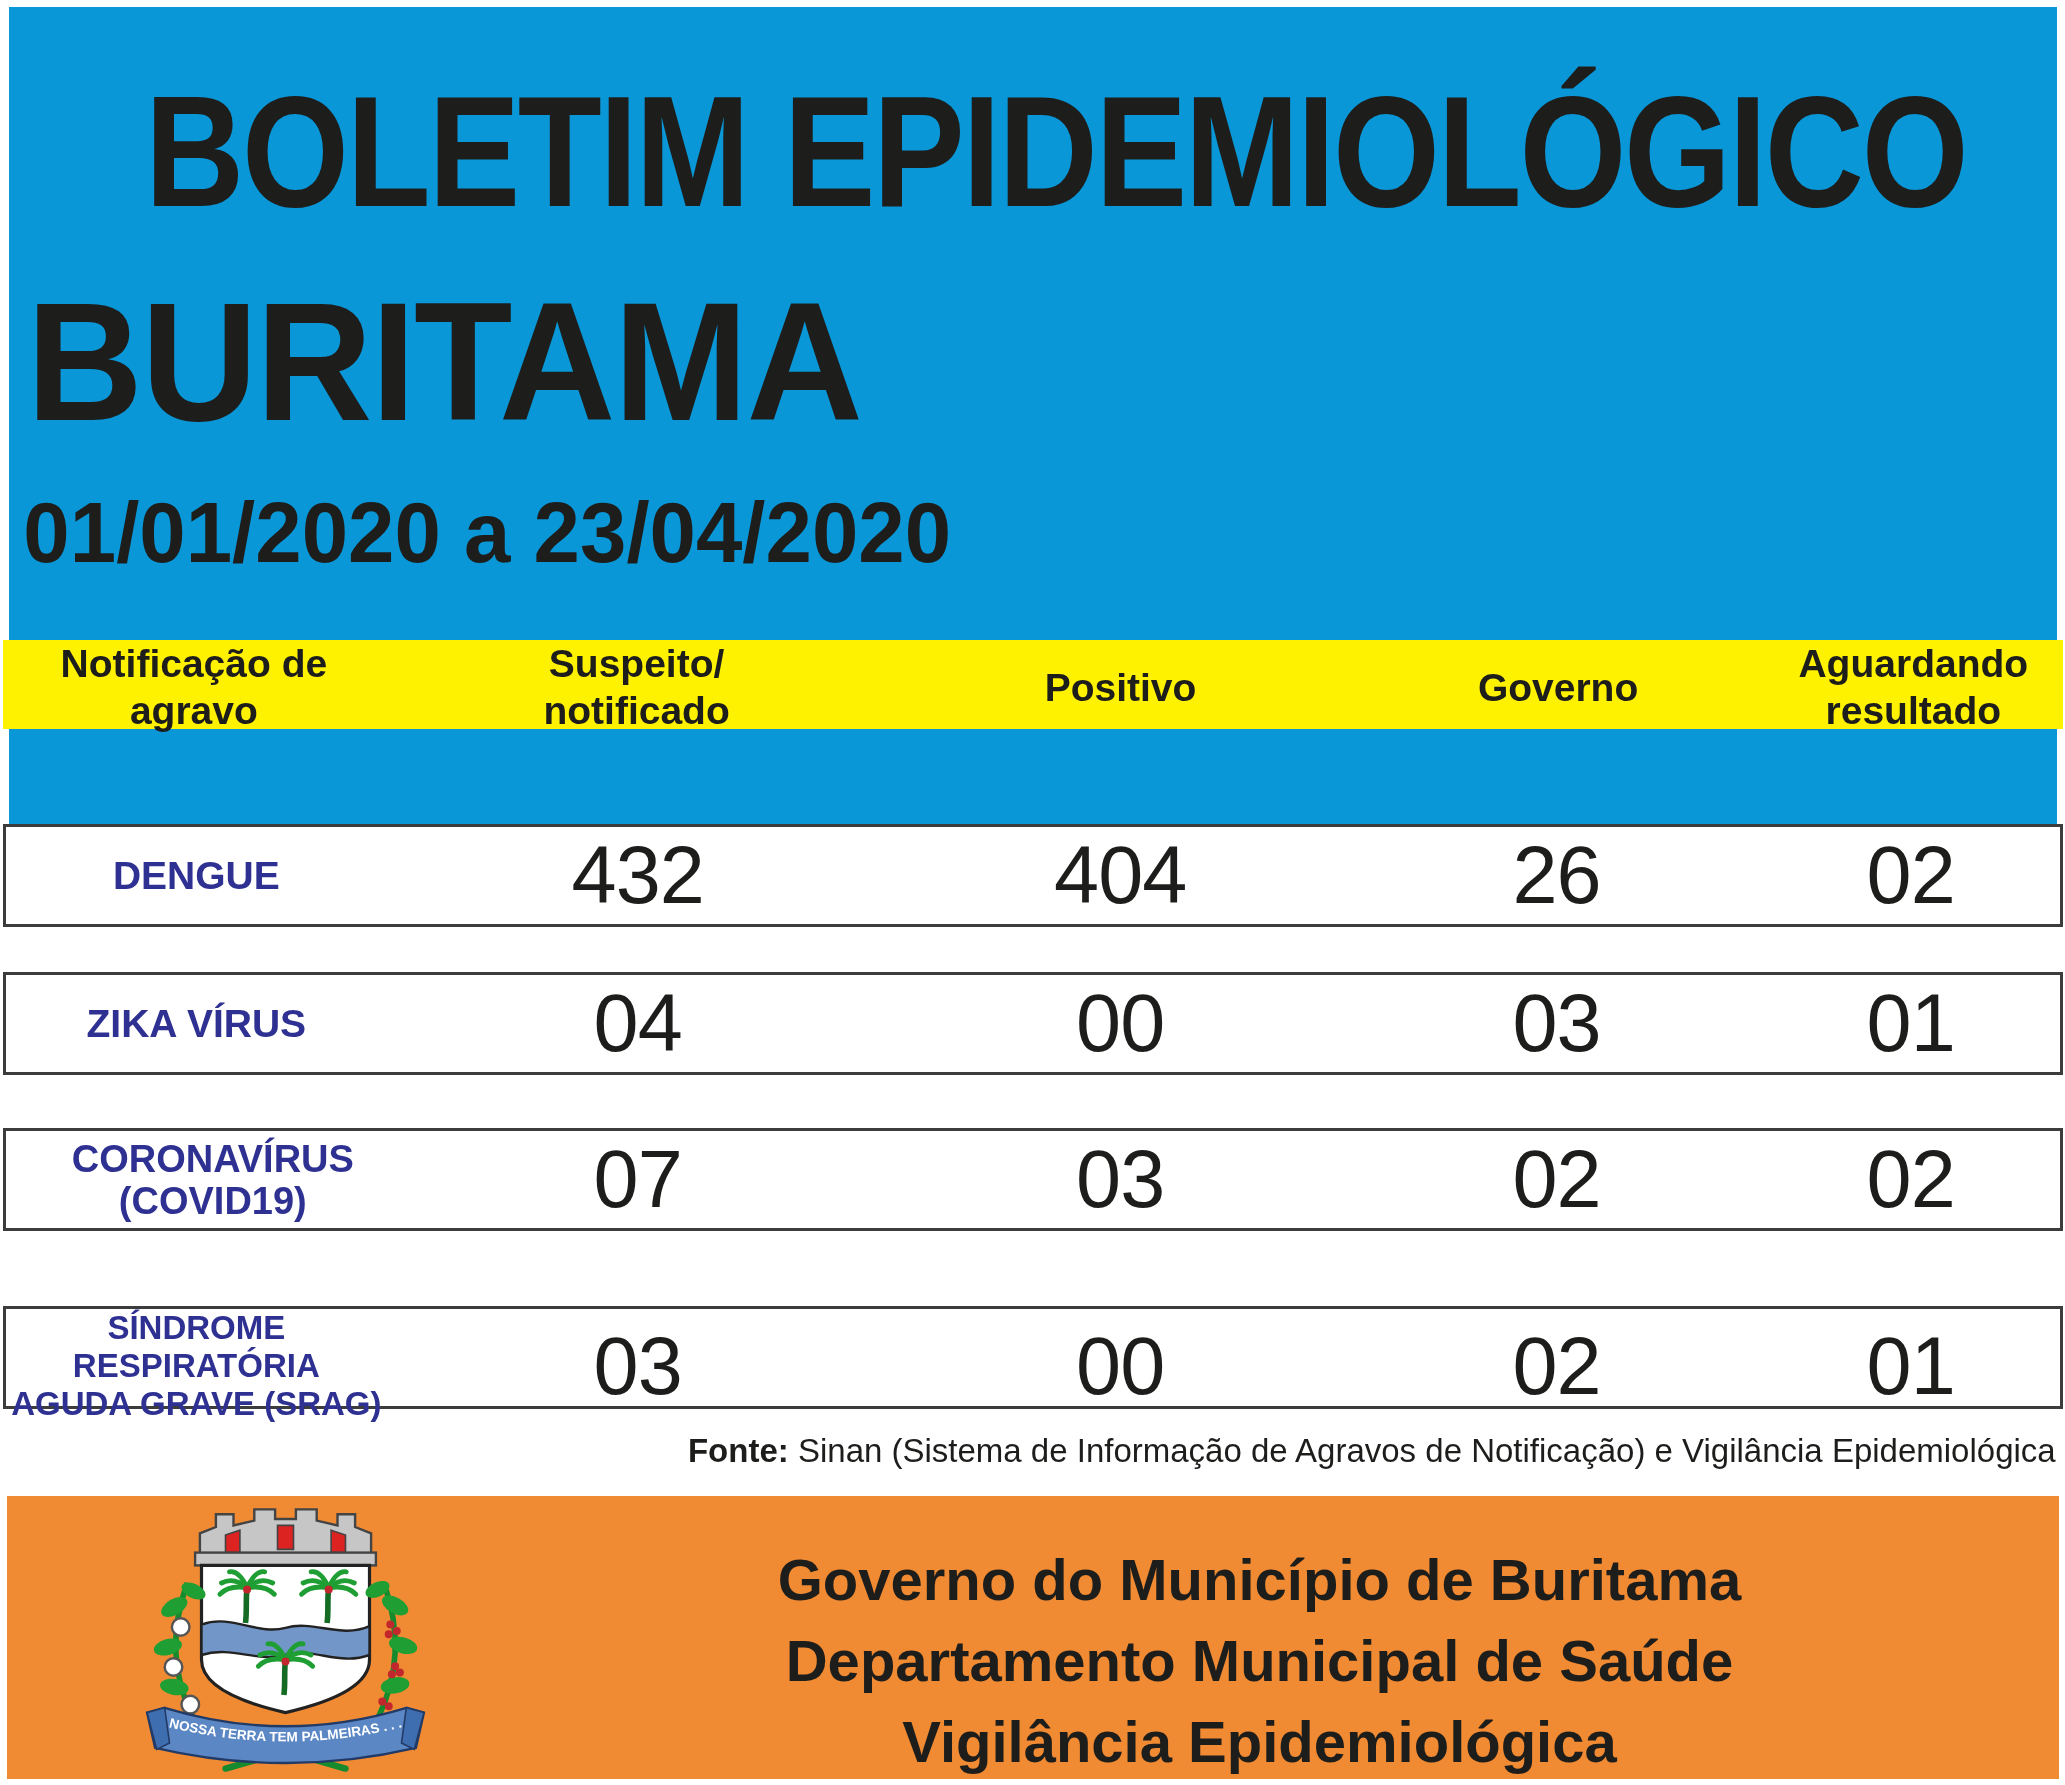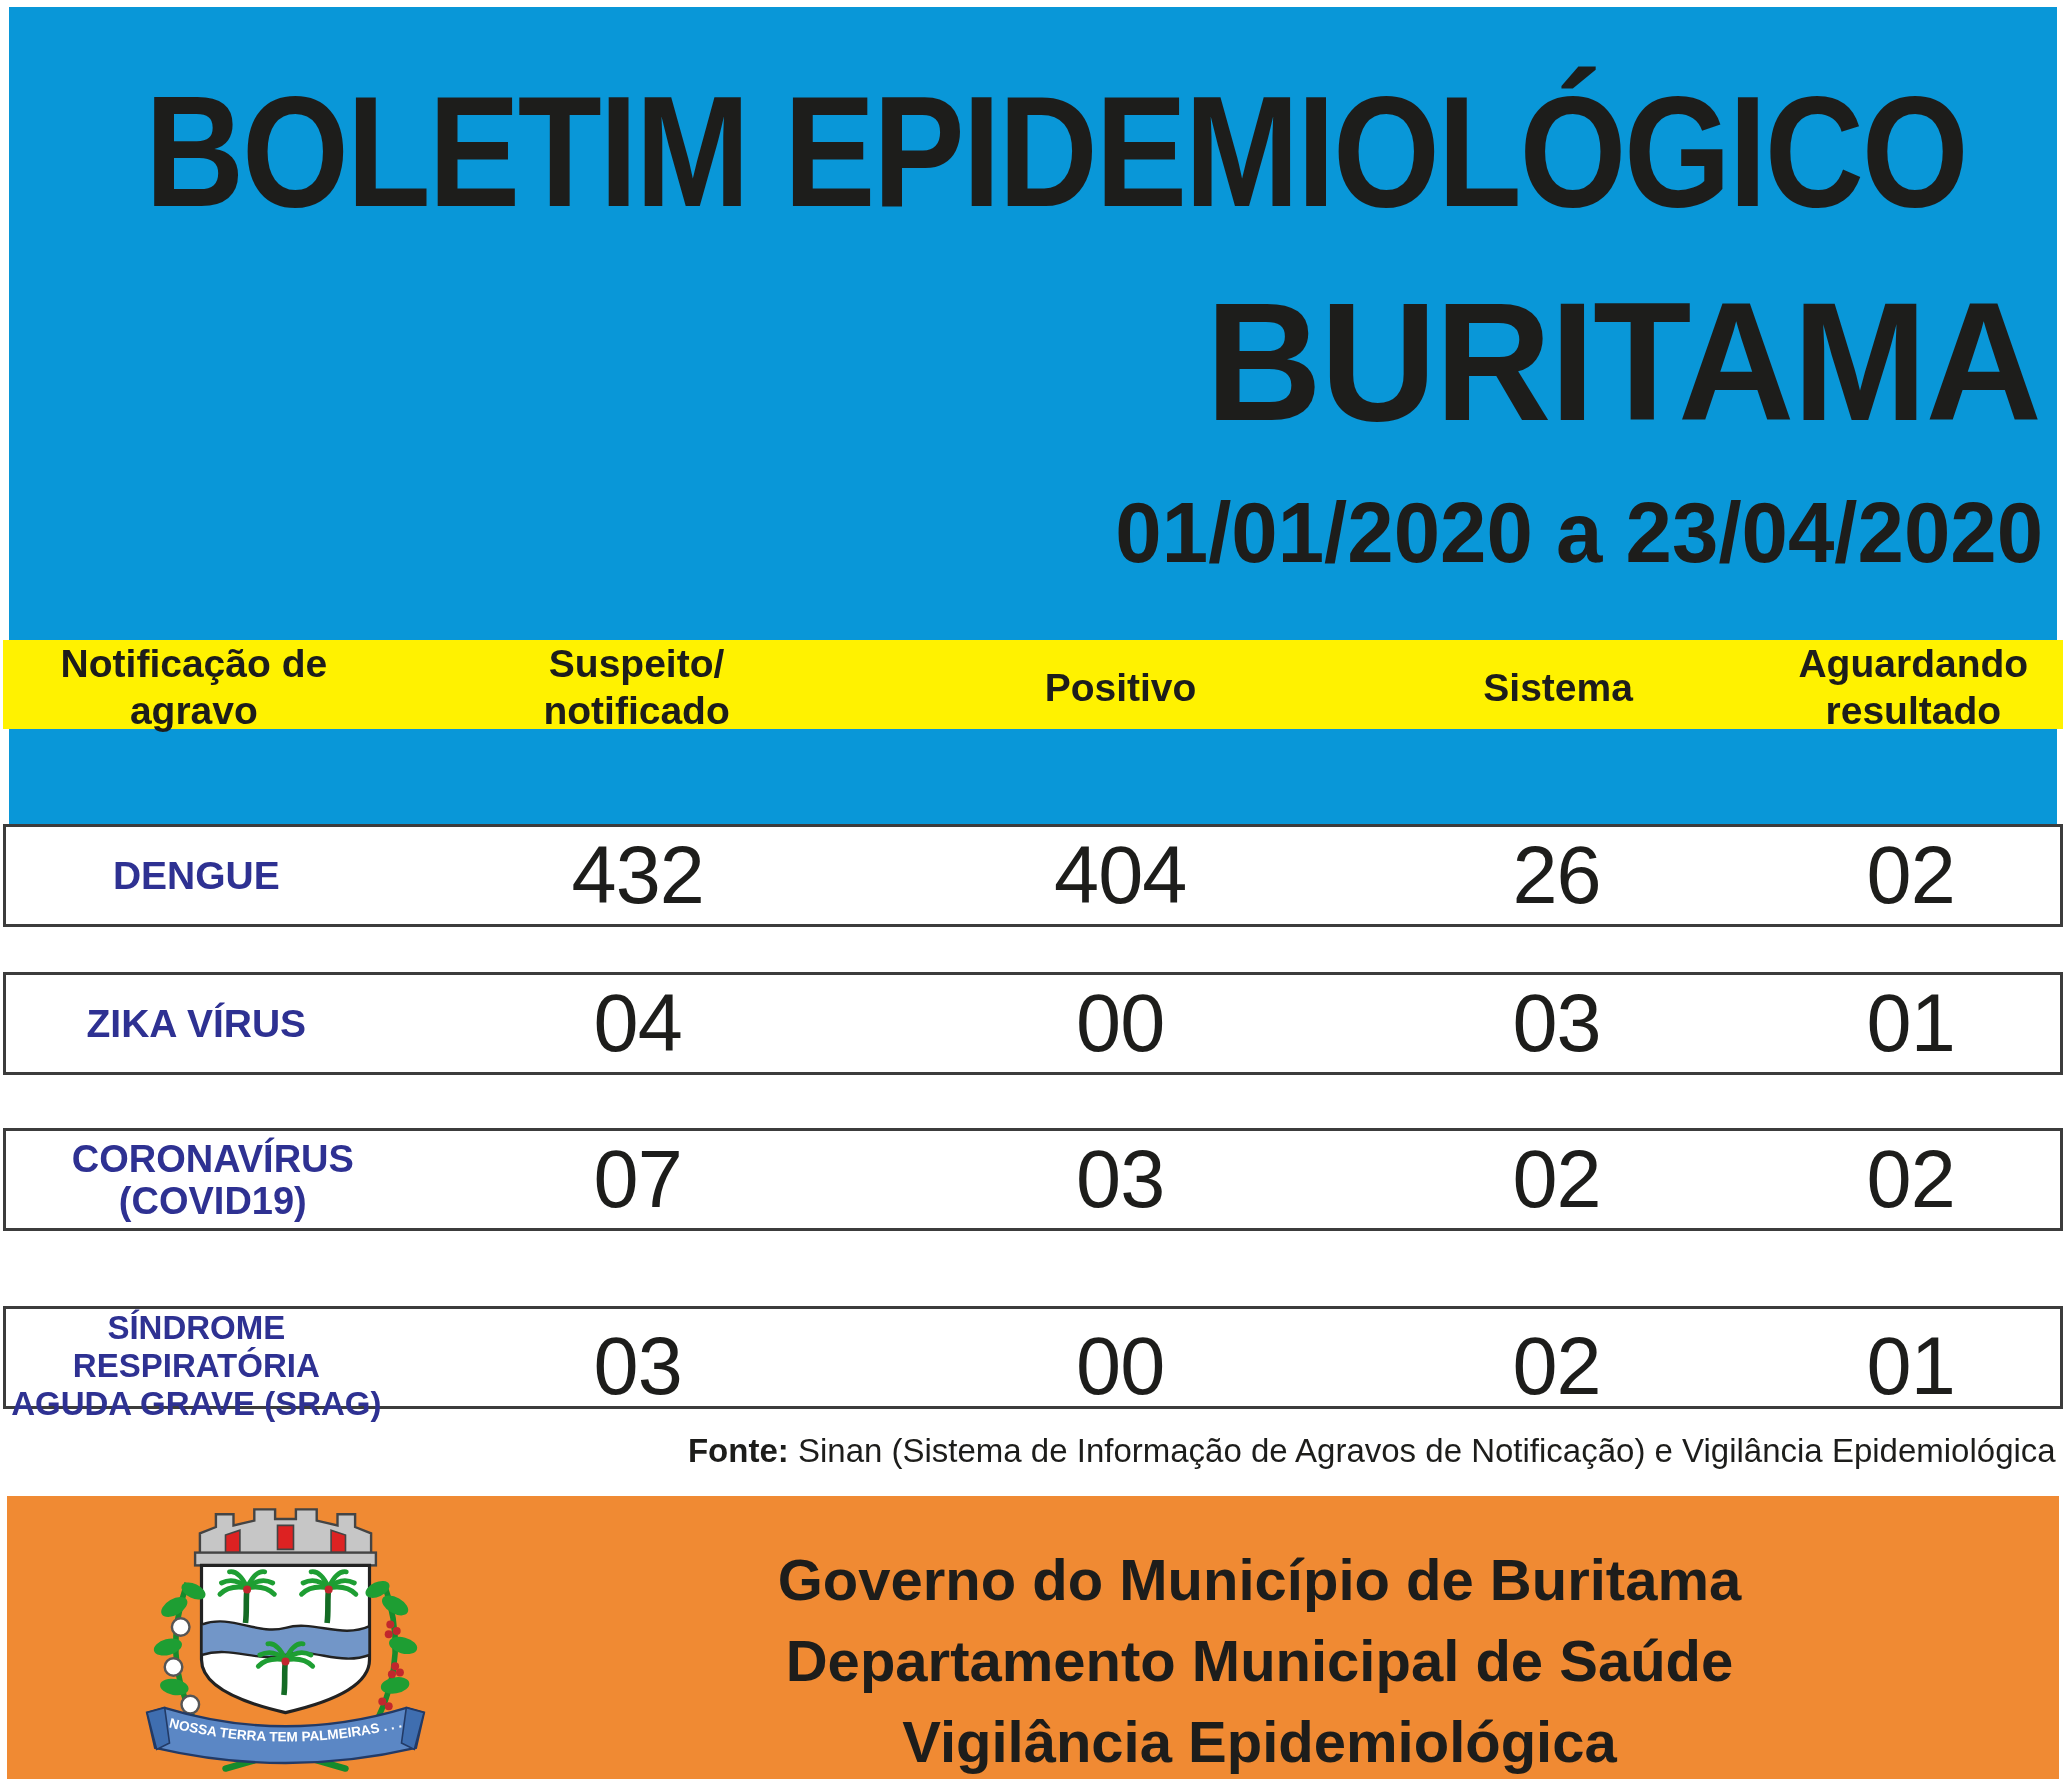--- a/index.html
+++ b/index.html
@@ -3,21 +3,21 @@
 <meta charset="utf-8">
 <style>
   html,body{margin:0;padding:0;}
   body{
     width:2066px;height:1786px;position:relative;background:#ffffff;
     font-family:"Liberation Sans", sans-serif;color:#1d1d1b;overflow:hidden;
   }
   
   .blue-header{
     position:absolute;top:6.8px;left:8.6px;right:8.6px;height:823px;
-    background:#0997d8;text-align:right;
+    background:#0997d8;text-align:left;
   }
   .cond{display:inline-block;white-space:nowrap;transform-origin:50% 50%;}
   .main-title{font-weight:bold;font-size:158px;line-height:182px;margin-top:53px;letter-spacing:-2.6px;}
   .main-title .cond{transform:scaleX(0.87);}
   .city-title{font-weight:bold;font-size:168px;line-height:193px;margin-top:24px;letter-spacing:-1.7px;}
   .city-title .cond{transform:scaleX(0.96);}
   .period{font-weight:bold;font-size:86px;line-height:103px;margin-top:22px;}
   .period .cond{transform:scaleX(0.97);}
   
   .cols{display:grid;grid-template-columns:18.5% 24.5% 22.5% 20% 14.5%;align-items:center;justify-items:center;}
@@ -77,21 +77,21 @@
     <span>agravo</span>
   </div>
   <div class="col-head">
     <span>Suspeito/</span><br>
     <span>notificado</span>
   </div>
   <div class="col-head">
     <span>Positivo</span>
   </div>
   <div class="col-head">
-    <span>Sistema</span>
+    <span>Governo</span>
   </div>
   <div class="col-head">
     <span>Aguardando</span><br>
     <span>resultado</span>
   </div>
 </div>
 
 <div class="data-row row-1 cols">
   <div class="row-label">
     <span>DENGUE</span>

